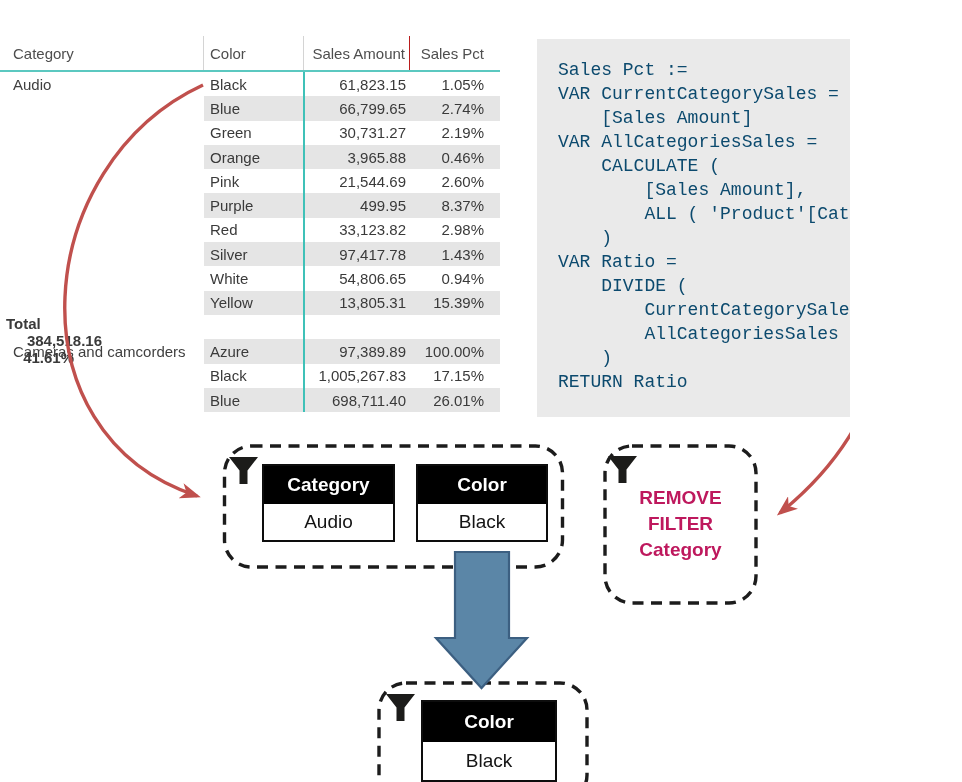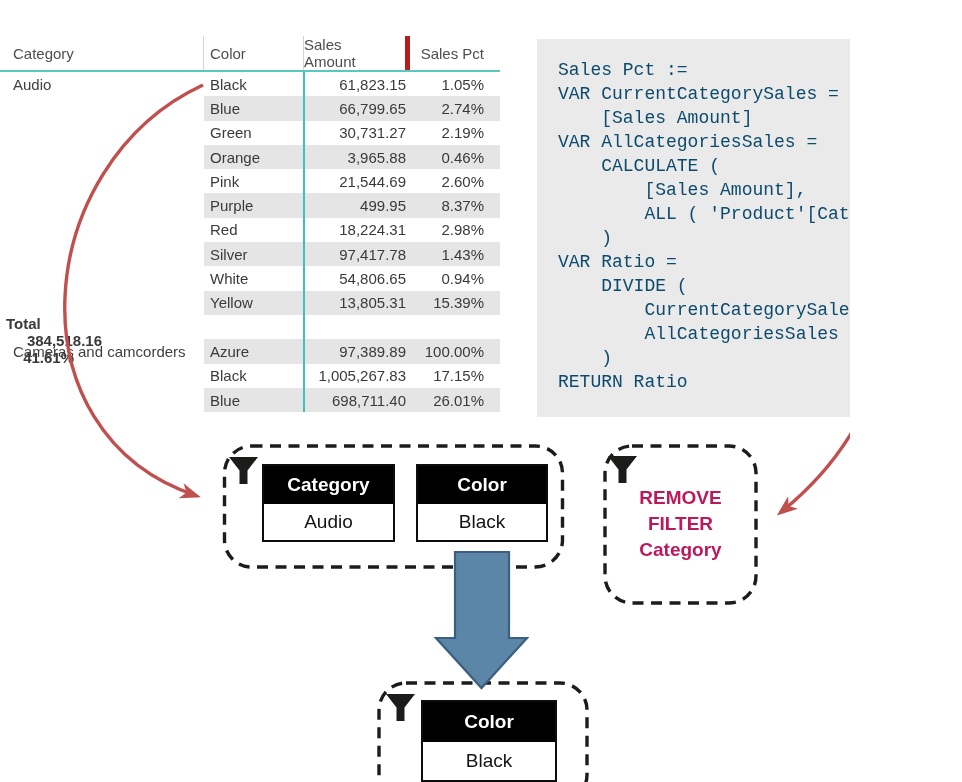--- a/index.html
+++ b/index.html
@@ -5,21 +5,21 @@
   html,body{margin:0;padding:0;background:#fff;}
   .canvas{position:relative;width:850px;height:782px;background:#fff;overflow:hidden;
           font-family:"Liberation Sans",sans-serif;margin-top:36px;}
 
   
   .pbi-table{position:absolute;left:0;top:0;width:500px;z-index:1;font-size:15px;}
   .thead{display:flex;height:34px;border-bottom:2px solid #5bc8c0;color:#4e4e4e;}
   .thead .h{display:flex;align-items:center;box-sizing:border-box;}
   .h-cat{width:204px;padding-left:13px;border-right:1px solid #d4d4d4;}
   .h-col{width:100px;padding-left:6px;border-right:1px solid #d4d4d4;}
-  .h-amt{width:106px;justify-content:flex-end;padding-right:12px;border-right:5px solid #b91c1c;}
+  .h-amt{width:106px;justify-content:flex-end;padding-right:4px;border-right:1px solid #b91c1c;}
   .h-pct{width:90px;justify-content:flex-end;padding-right:16px;}
   .trow{display:flex;height:24.3px;color:#3a3a3a;}
   .trow .c{display:flex;align-items:center;box-sizing:border-box;}
   .c.cat{width:204px;padding-left:13px;color:#3f3f3f;}
   .c.col{width:100px;padding-left:6px;}
   .c.amt{width:106px;justify-content:flex-end;padding-right:4px;}
   .c.pct{width:90px;justify-content:flex-end;padding-right:16px;}
   .trow.alt .c:not(.cat){background:#e5e5e5;}
   .trow.bold{font-weight:bold;flex-direction:column;}
   .teal-vline{position:absolute;left:303px;top:36px;width:2px;height:340px;background:#3fc1b8;}
@@ -92,21 +92,21 @@
     </div>
     <div class="trow alt">
       <div class="c cat"></div>
       <div class="c col">Purple</div>
       <div class="c amt">499.95</div>
       <div class="c pct">8.37%</div>
     </div>
     <div class="trow">
       <div class="c cat"></div>
       <div class="c col">Red</div>
-      <div class="c amt">18,224.31</div>
+      <div class="c amt">33,123.82</div>
       <div class="c pct">2.98%</div>
     </div>
     <div class="trow alt">
       <div class="c cat"></div>
       <div class="c col">Silver</div>
       <div class="c amt">97,417.78</div>
       <div class="c pct">1.43%</div>
     </div>
     <div class="trow">
       <div class="c cat"></div>

